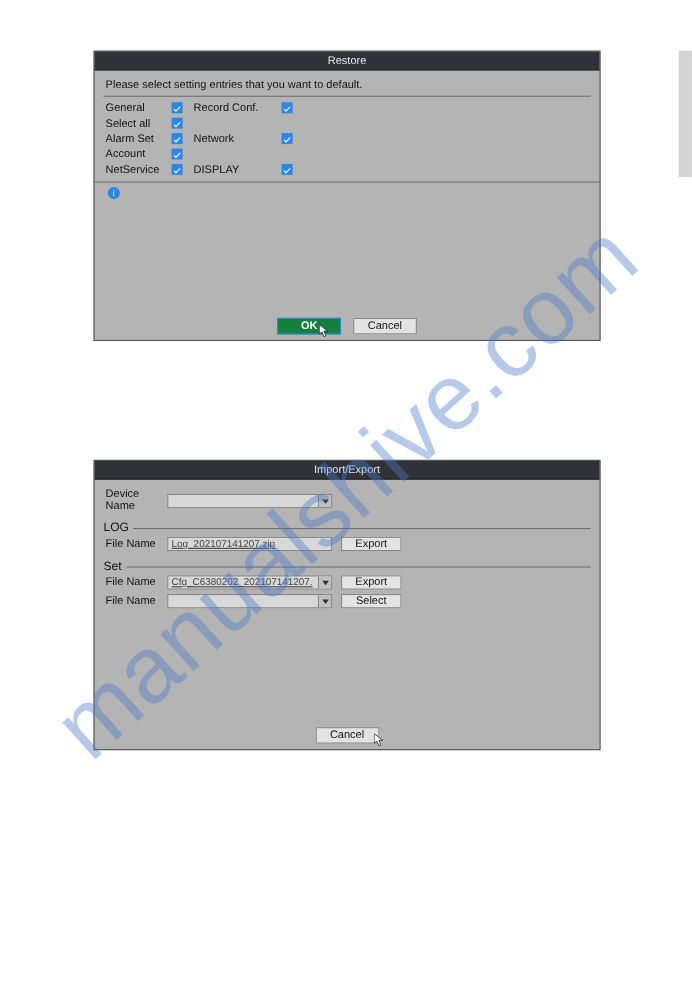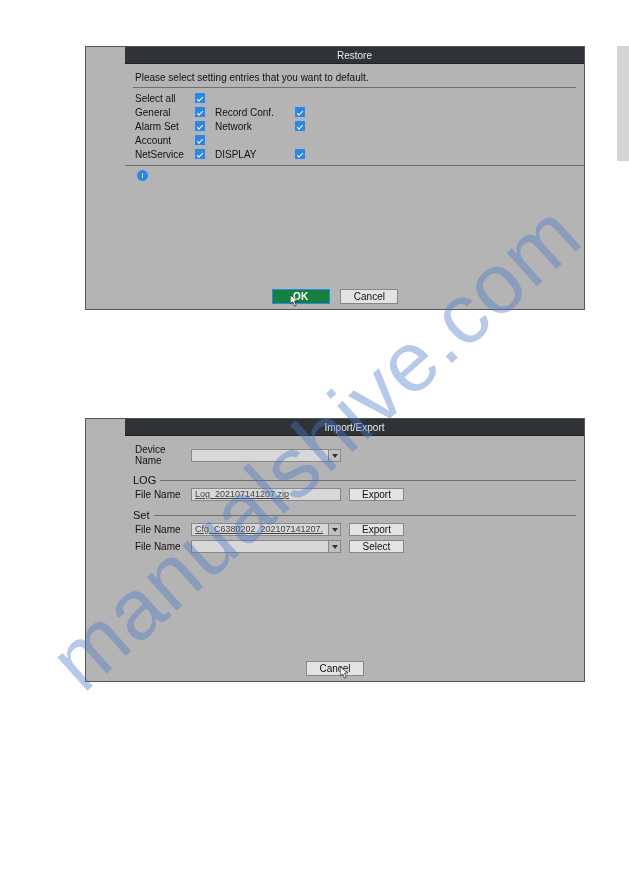--- a/index.html
+++ b/index.html
@@ -10,21 +10,20 @@
     background: #fff;
     font-family: Arial, sans-serif;
     font-size: 10px;
     position: relative;
     overflow: hidden;
   }
   .panel {
     position: absolute;
     background: #b4b4b4;
     border: 1px solid #555;
-    padding-left: 39px;
   }
   .titlebar {
     background: #2f3337;
     color: #eaeaea;
     text-align: center;
     font-size: 10px;
     padding: 3px 0 2px 0;
     border-bottom: 1px solid #222;
   }
   .prompt {
@@ -217,28 +216,28 @@
 
 <div class="sidebar"></div>
 
 <div class="panel" style="left:85px; top:46px; width:459px; height:262px;">
   <div class="titlebar">Restore</div>
   <div class="inner">
     <div class="prompt">Please select setting entries that you want to default.</div>
     <hr class="hr">
 
     <div class="optrow">
-      <span class="optlabel">Select all</span>
-      <span class="cb"></span>
-    </div>
-    <div class="optrow">
       <span class="optlabel">General</span>
       <span class="cb"></span>
       <span class="cbspacer"></span>
       <span class="optlabel2">Record Conf.</span>
+      <span class="cb"></span>
+    </div>
+    <div class="optrow">
+      <span class="optlabel">Select all</span>
       <span class="cb"></span>
     </div>
     <div class="optrow">
       <span class="optlabel">Alarm Set</span>
       <span class="cb"></span>
       <span class="cbspacer"></span>
       <span class="optlabel2">Network</span>
       <span class="cb"></span>
     </div>
     <div class="optrow">

